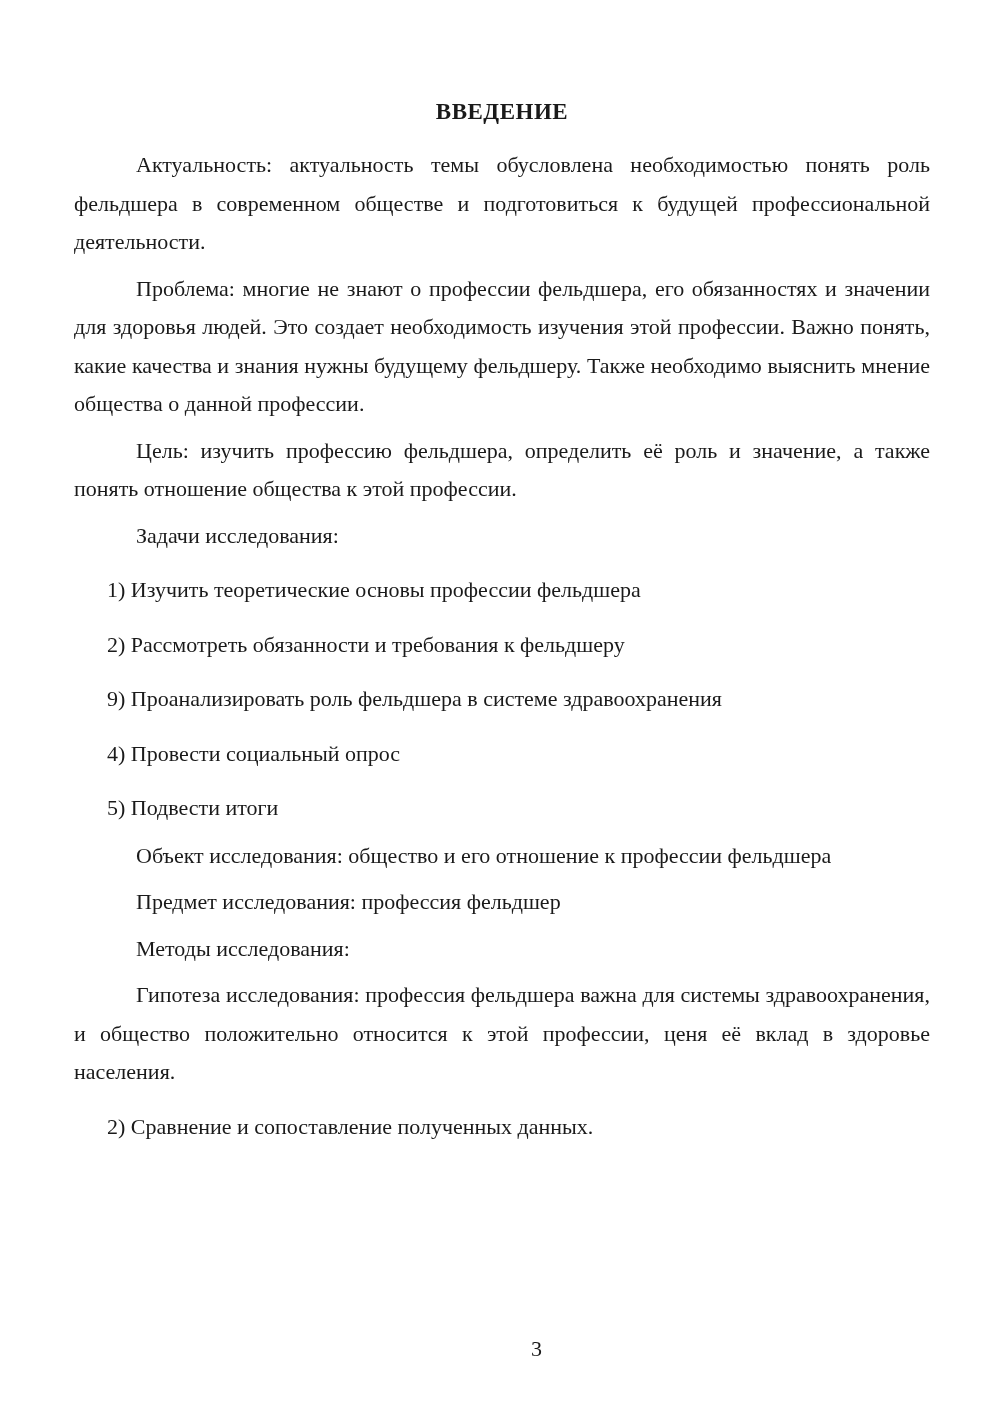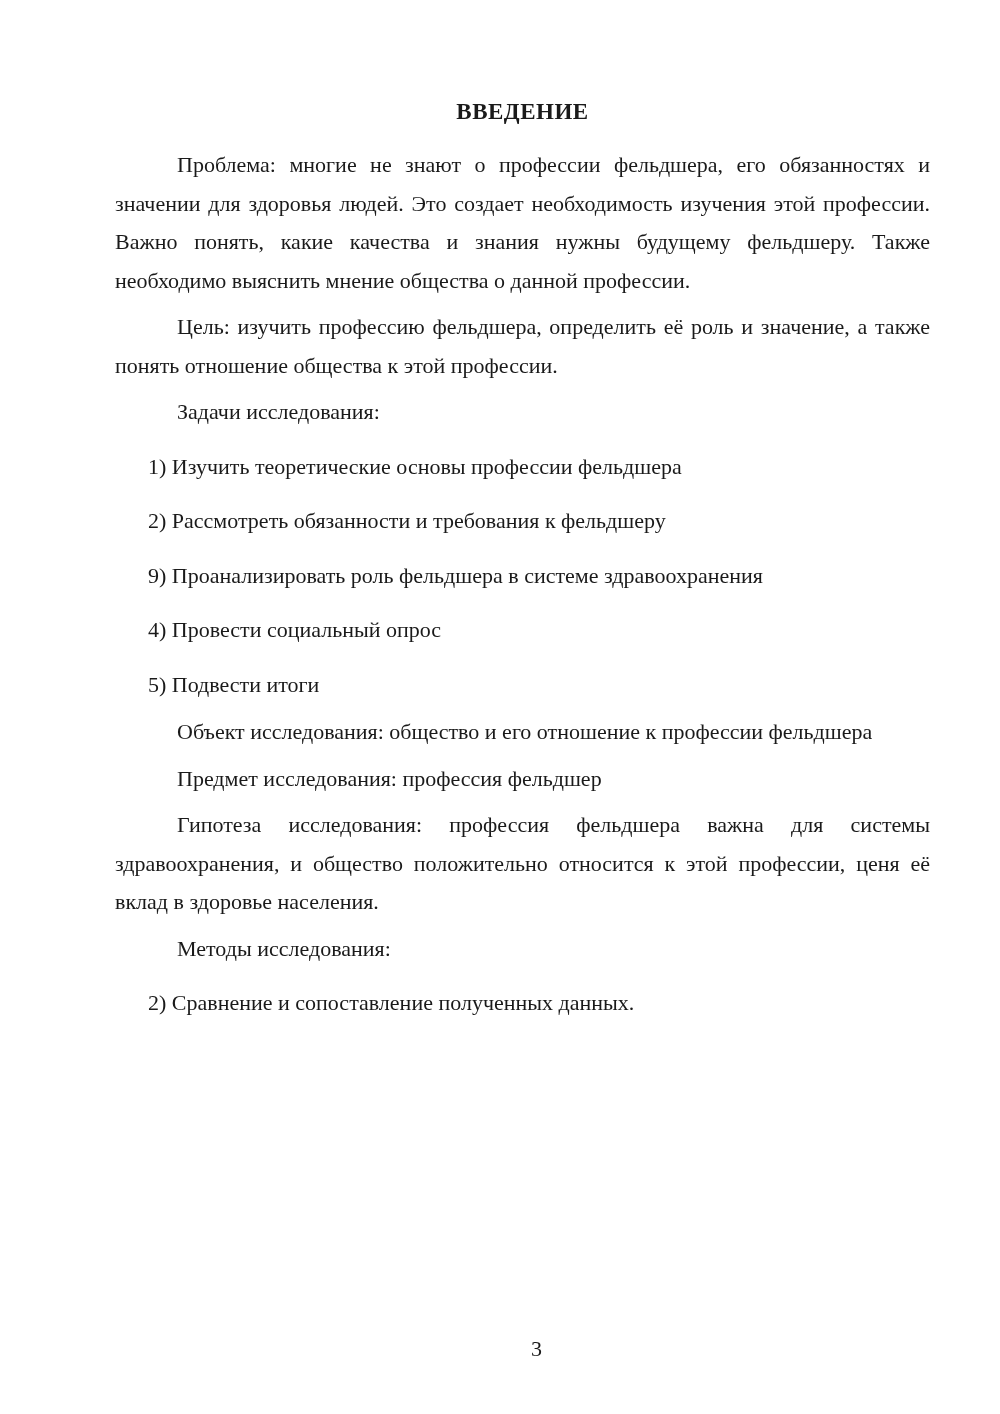--- a/index.html
+++ b/index.html
@@ -7,21 +7,21 @@
     padding: 0;
     background: #ffffff;
   }
   .page {
     position: relative;
     width: 1000px;
     height: 1414px;
     margin: 0 auto;
     background: #ffffff;
     box-sizing: border-box;
-    padding: 92px 70px 40px 115px;
+    padding: 92px 70px 40px 74px;
     font-family: "Liberation Serif", serif;
     color: #1a1a1a;
     overflow: hidden;
   }
   .doc-title {
     text-align: center;
     font-size: 23px;
     font-weight: bold;
     letter-spacing: 0.5px;
     margin: 0 0 14px 0;
@@ -51,20 +51,21 @@
     line-height: 1.2;
   }
 </style>
 </head>
 <body>
 
 <div class="page">
 
   <h1 class="doc-title">ВВЕДЕНИЕ</h1>
 
+  <p class="para">Актуальность: актуальность темы обусловлена необходимостью понять роль фельдшера в современном обществе и подготовиться к будущей профессиональной деятельности.</p>
 
   <p class="para">Проблема: многие не знают о профессии фельдшера, его обязанностях и значении для здоровья людей. Это создает необходимость изучения этой профессии. Важно понять, какие качества и знания нужны будущему фельдшеру. Также необходимо выяснить мнение общества о данной профессии.</p>
 
   <p class="para">Цель: изучить профессию фельдшера, определить её роль и значение, а также понять отношение общества к этой профессии.</p>
 
   <p class="para">Задачи исследования:</p>
 
   <p class="list-item">1) Изучить теоретические основы профессии фельдшера</p>
 
   <p class="list-item">2) Рассмотреть обязанности и требования к фельдшеру</p>
@@ -72,23 +73,23 @@
   <p class="list-item">9) Проанализировать роль фельдшера в системе здравоохранения</p>
 
   <p class="list-item">4) Провести социальный опрос</p>
 
   <p class="list-item">5) Подвести итоги</p>
 
   <p class="para">Объект исследования: общество и его отношение к профессии фельдшера</p>
 
   <p class="para">Предмет исследования: профессия фельдшер</p>
 
+  <p class="para">Методы исследования:</p>
+
   <p class="para">Гипотеза исследования: профессия фельдшера важна для системы здравоохранения, и общество положительно относится к этой профессии, ценя её вклад в здоровье населения.</p>
-
-  <p class="para">Методы исследования:</p>
 
 
   <p class="list-item">2) Сравнение и сопоставление полученных данных.</p>
 
 
   <div class="page-number">3</div>
 
 </div>
 
 </body></html>

